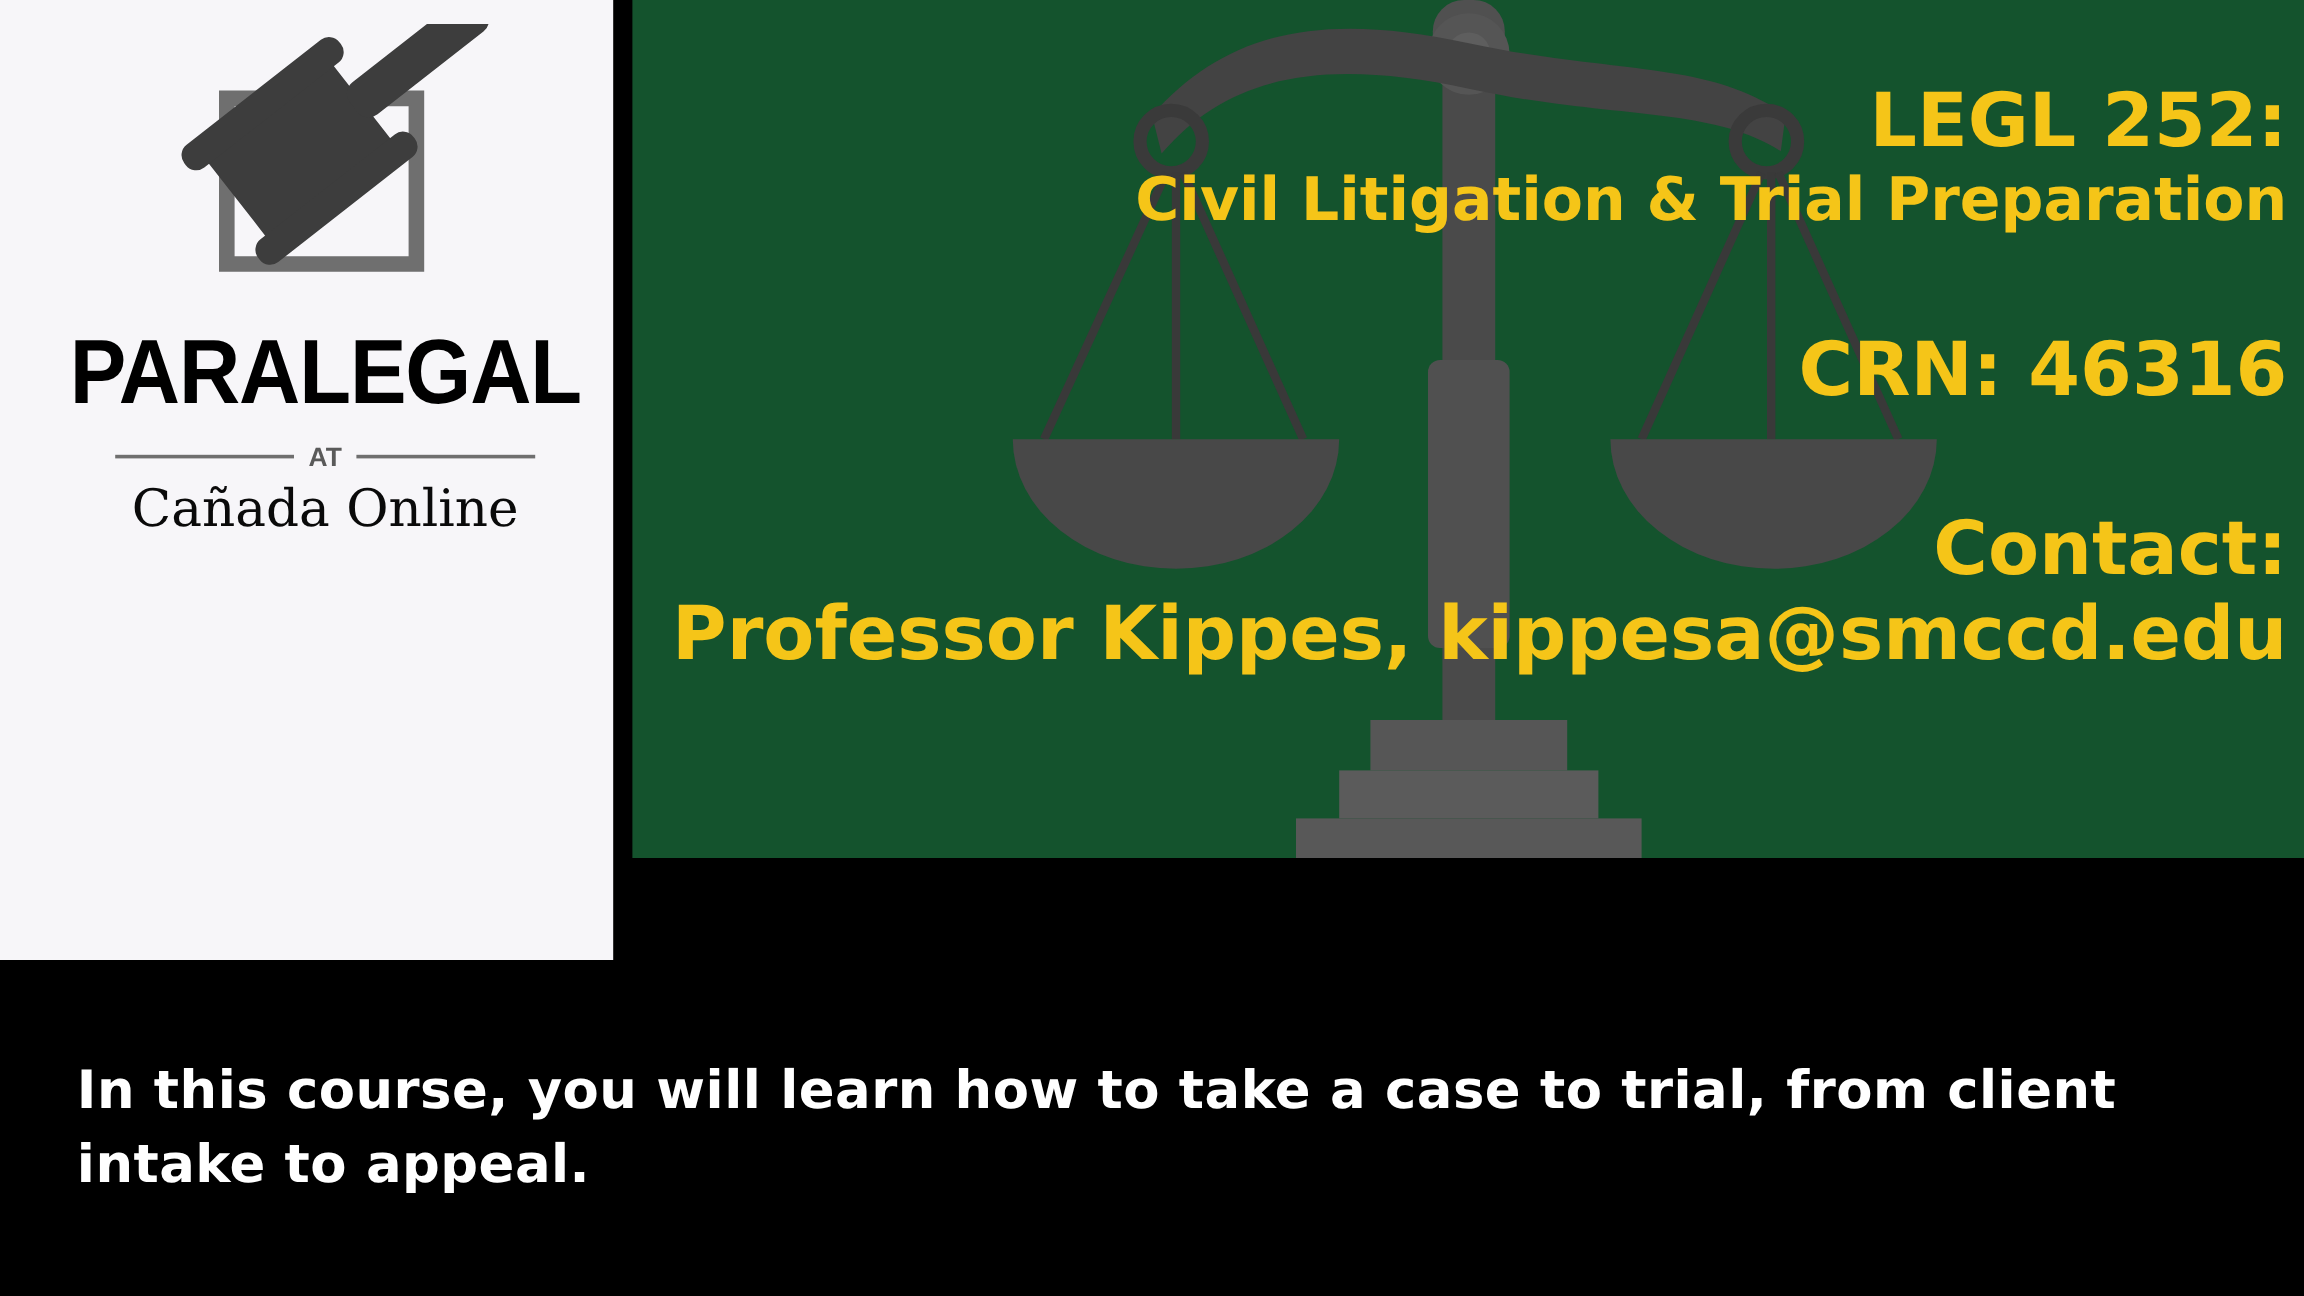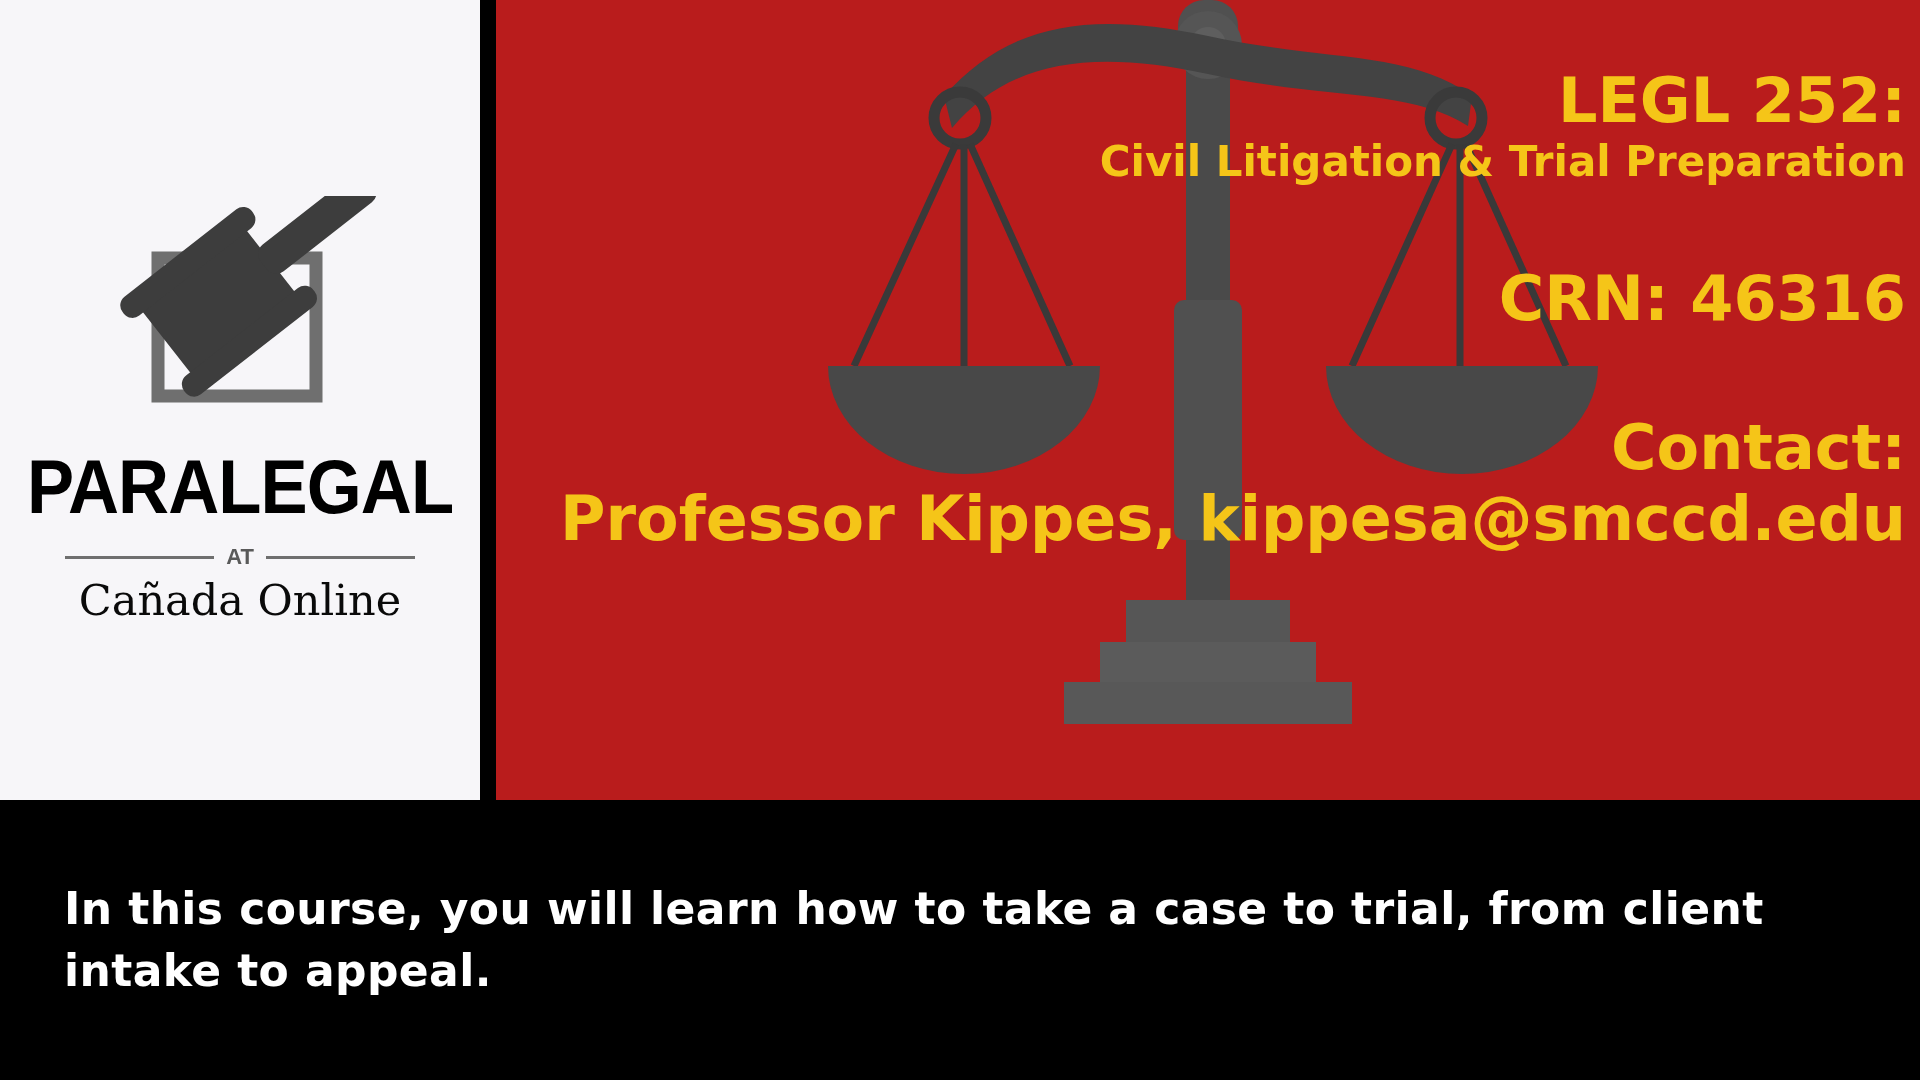--- a/index.html
+++ b/index.html
@@ -30,21 +30,22 @@
   
   .logo-panel {
     position: relative;
     width: 480px;
     height: 800px;
     background: #f7f6f9;
     flex: 0 0 480px;
     display: flex;
     flex-direction: column;
     align-items: center;
-    justify-content: center;
+    justify-content: flex-start;
+    padding-left: 31px;
   }
   .logo-inner {
     width: 370px;
     display: flex;
     flex-direction: column;
     align-items: center;
     margin-top: 20px;
   }
   .gavel-mark {
     width: 300px;
@@ -88,22 +89,22 @@
     color: #0a0a0a;
     line-height: 1.05;
     margin-top: 6px;
     white-space: nowrap;
   }
 
   
   .dark-panel {
     position: relative;
     flex: 1 1 auto;
-    height: 800px;
-    background: #b91c1c;
+    height: 715px;
+    background: #14532d;
     overflow: hidden;
     margin-left: 16px;
   }
   .scales-wrap {
     position: absolute;
     left: 50%;
     top: 0;
     width: 1000px;
     height: 800px;
     transform: translateX(-50%);
@@ -131,21 +132,21 @@
     font-family: "DejaVu Sans", sans-serif;
   }
   .ylabel {
     color: #f5c518;
     font-weight: bold;
     line-height: 1.08;
     white-space: nowrap;
     text-align: right;
   }
   .line-course-code { font-size: 62px; margin-top: 68px; }
-  .line-course-name { font-size: 42px; margin-top: 4px; }
+  .line-course-name { font-size: 50px; margin-top: 4px; }
   .line-crn         { font-size: 62px; margin-top: 82px; }
   .line-term        { font-size: 62px; margin-top: 4px; }
   .line-contact     { font-size: 62px; margin-top: 82px; }
   .line-instructor  { font-size: 62px; margin-top: 4px; }
 
   
   .bottom-bar {
     position: absolute;
     left: 0;
     top: 800px;

